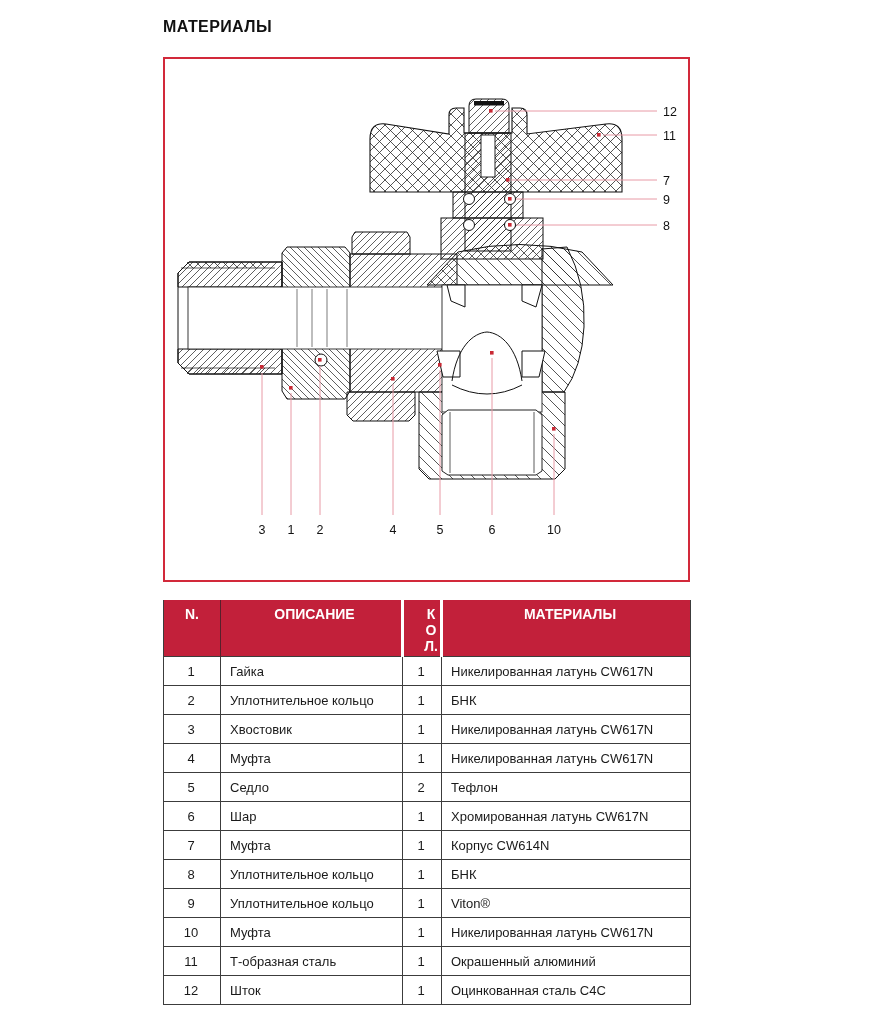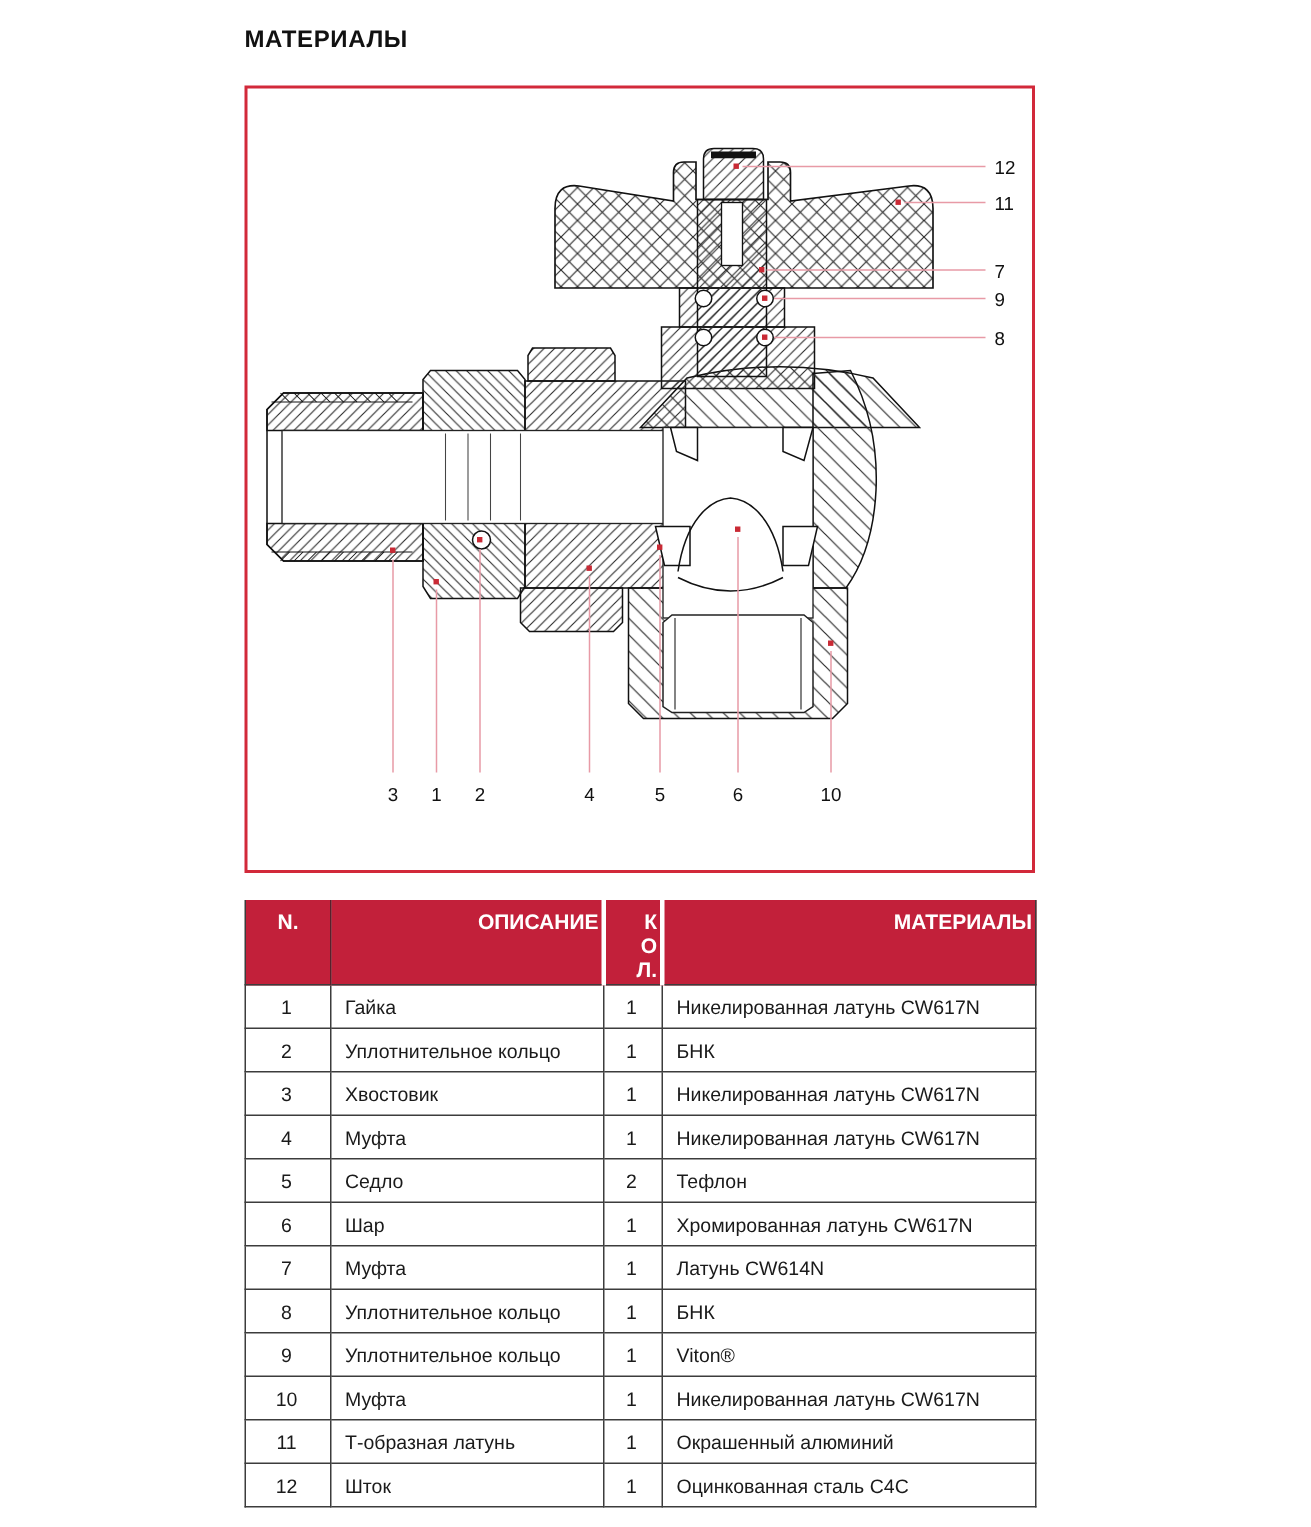--- a/index.html
+++ b/index.html
@@ -6,21 +6,21 @@
   body{width:874px;height:1018px;position:relative;overflow:hidden;
        font-family:"Liberation Sans","DejaVu Sans",sans-serif;color:#1a1a1a;}
   .page-title{position:absolute;left:163px;top:18px;font-size:16px;font-weight:bold;
        color:#111;letter-spacing:.4px;}
   .figure-box{position:absolute;left:163px;top:57px;width:527px;height:525px;
        border:2px solid #d2293a;box-sizing:border-box;background:#fff;}
   .figure-box svg{display:block;width:100%;height:100%;}
   .materials-table{position:absolute;left:163px;top:600px;width:527px;
        border-collapse:collapse;table-layout:fixed;}
   .materials-table th{background:#c2203a;color:#fff;font-size:14px;font-weight:bold;
-       text-align:right;vertical-align:top;padding:6px 2px 2px 9px;height:45px;box-sizing:border-box;}
+       text-align:center;vertical-align:top;padding:6px 2px 2px 9px;height:45px;box-sizing:border-box;}
   .materials-table th.col-n{text-align:center;padding-left:2px;}
   .materials-table th.col-qty{padding-left:20px;word-break:break-all;}
   .materials-table th.col-desc{border-left:1px solid #58202b;}
   .materials-table th.col-qty,.materials-table th.col-mat{border-left:3px solid #fff;}
   .materials-table td{border:1px solid #3c3c3c;font-size:13px;height:29px;box-sizing:border-box;
        padding:2px 4px 2px 9px;vertical-align:middle;background:#fff;white-space:nowrap;overflow:hidden;}
   .materials-table td.n,.materials-table td.qty{text-align:center;padding-left:2px;}
   .materials-table{border:1px solid #3c3c3c;border-top:none;}
   text.callout{font-size:12.5px;fill:#111;font-family:"Liberation Sans","DejaVu Sans",sans-serif;}
 </style>
@@ -200,21 +200,21 @@
       <tr>
         <td class="n">6</td>
         <td class="desc">Шар</td>
         <td class="qty">1</td>
         <td class="material">Хромированная латунь CW617N</td>
       </tr>
       <tr>
         <td class="n">7</td>
         <td class="desc">Муфта</td>
         <td class="qty">1</td>
-        <td class="material">Латунь CW614N</td>
+        <td class="material">Корпус CW614N</td>
       </tr>
       <tr>
         <td class="n">8</td>
         <td class="desc">Уплотнительное кольцо</td>
         <td class="qty">1</td>
         <td class="material">БНК</td>
       </tr>
       <tr>
         <td class="n">9</td>
         <td class="desc">Уплотнительное кольцо</td>
@@ -222,21 +222,21 @@
         <td class="material">Viton®</td>
       </tr>
       <tr>
         <td class="n">10</td>
         <td class="desc">Муфта</td>
         <td class="qty">1</td>
         <td class="material">Никелированная латунь CW617N</td>
       </tr>
       <tr>
         <td class="n">11</td>
-        <td class="desc">Т-образная латунь</td>
+        <td class="desc">Т-образная сталь</td>
         <td class="qty">1</td>
         <td class="material">Окрашенный алюминий</td>
       </tr>
       <tr>
         <td class="n">12</td>
         <td class="desc">Шток</td>
         <td class="qty">1</td>
         <td class="material">Оцинкованная сталь C4C</td>
       </tr>
     </tbody>

